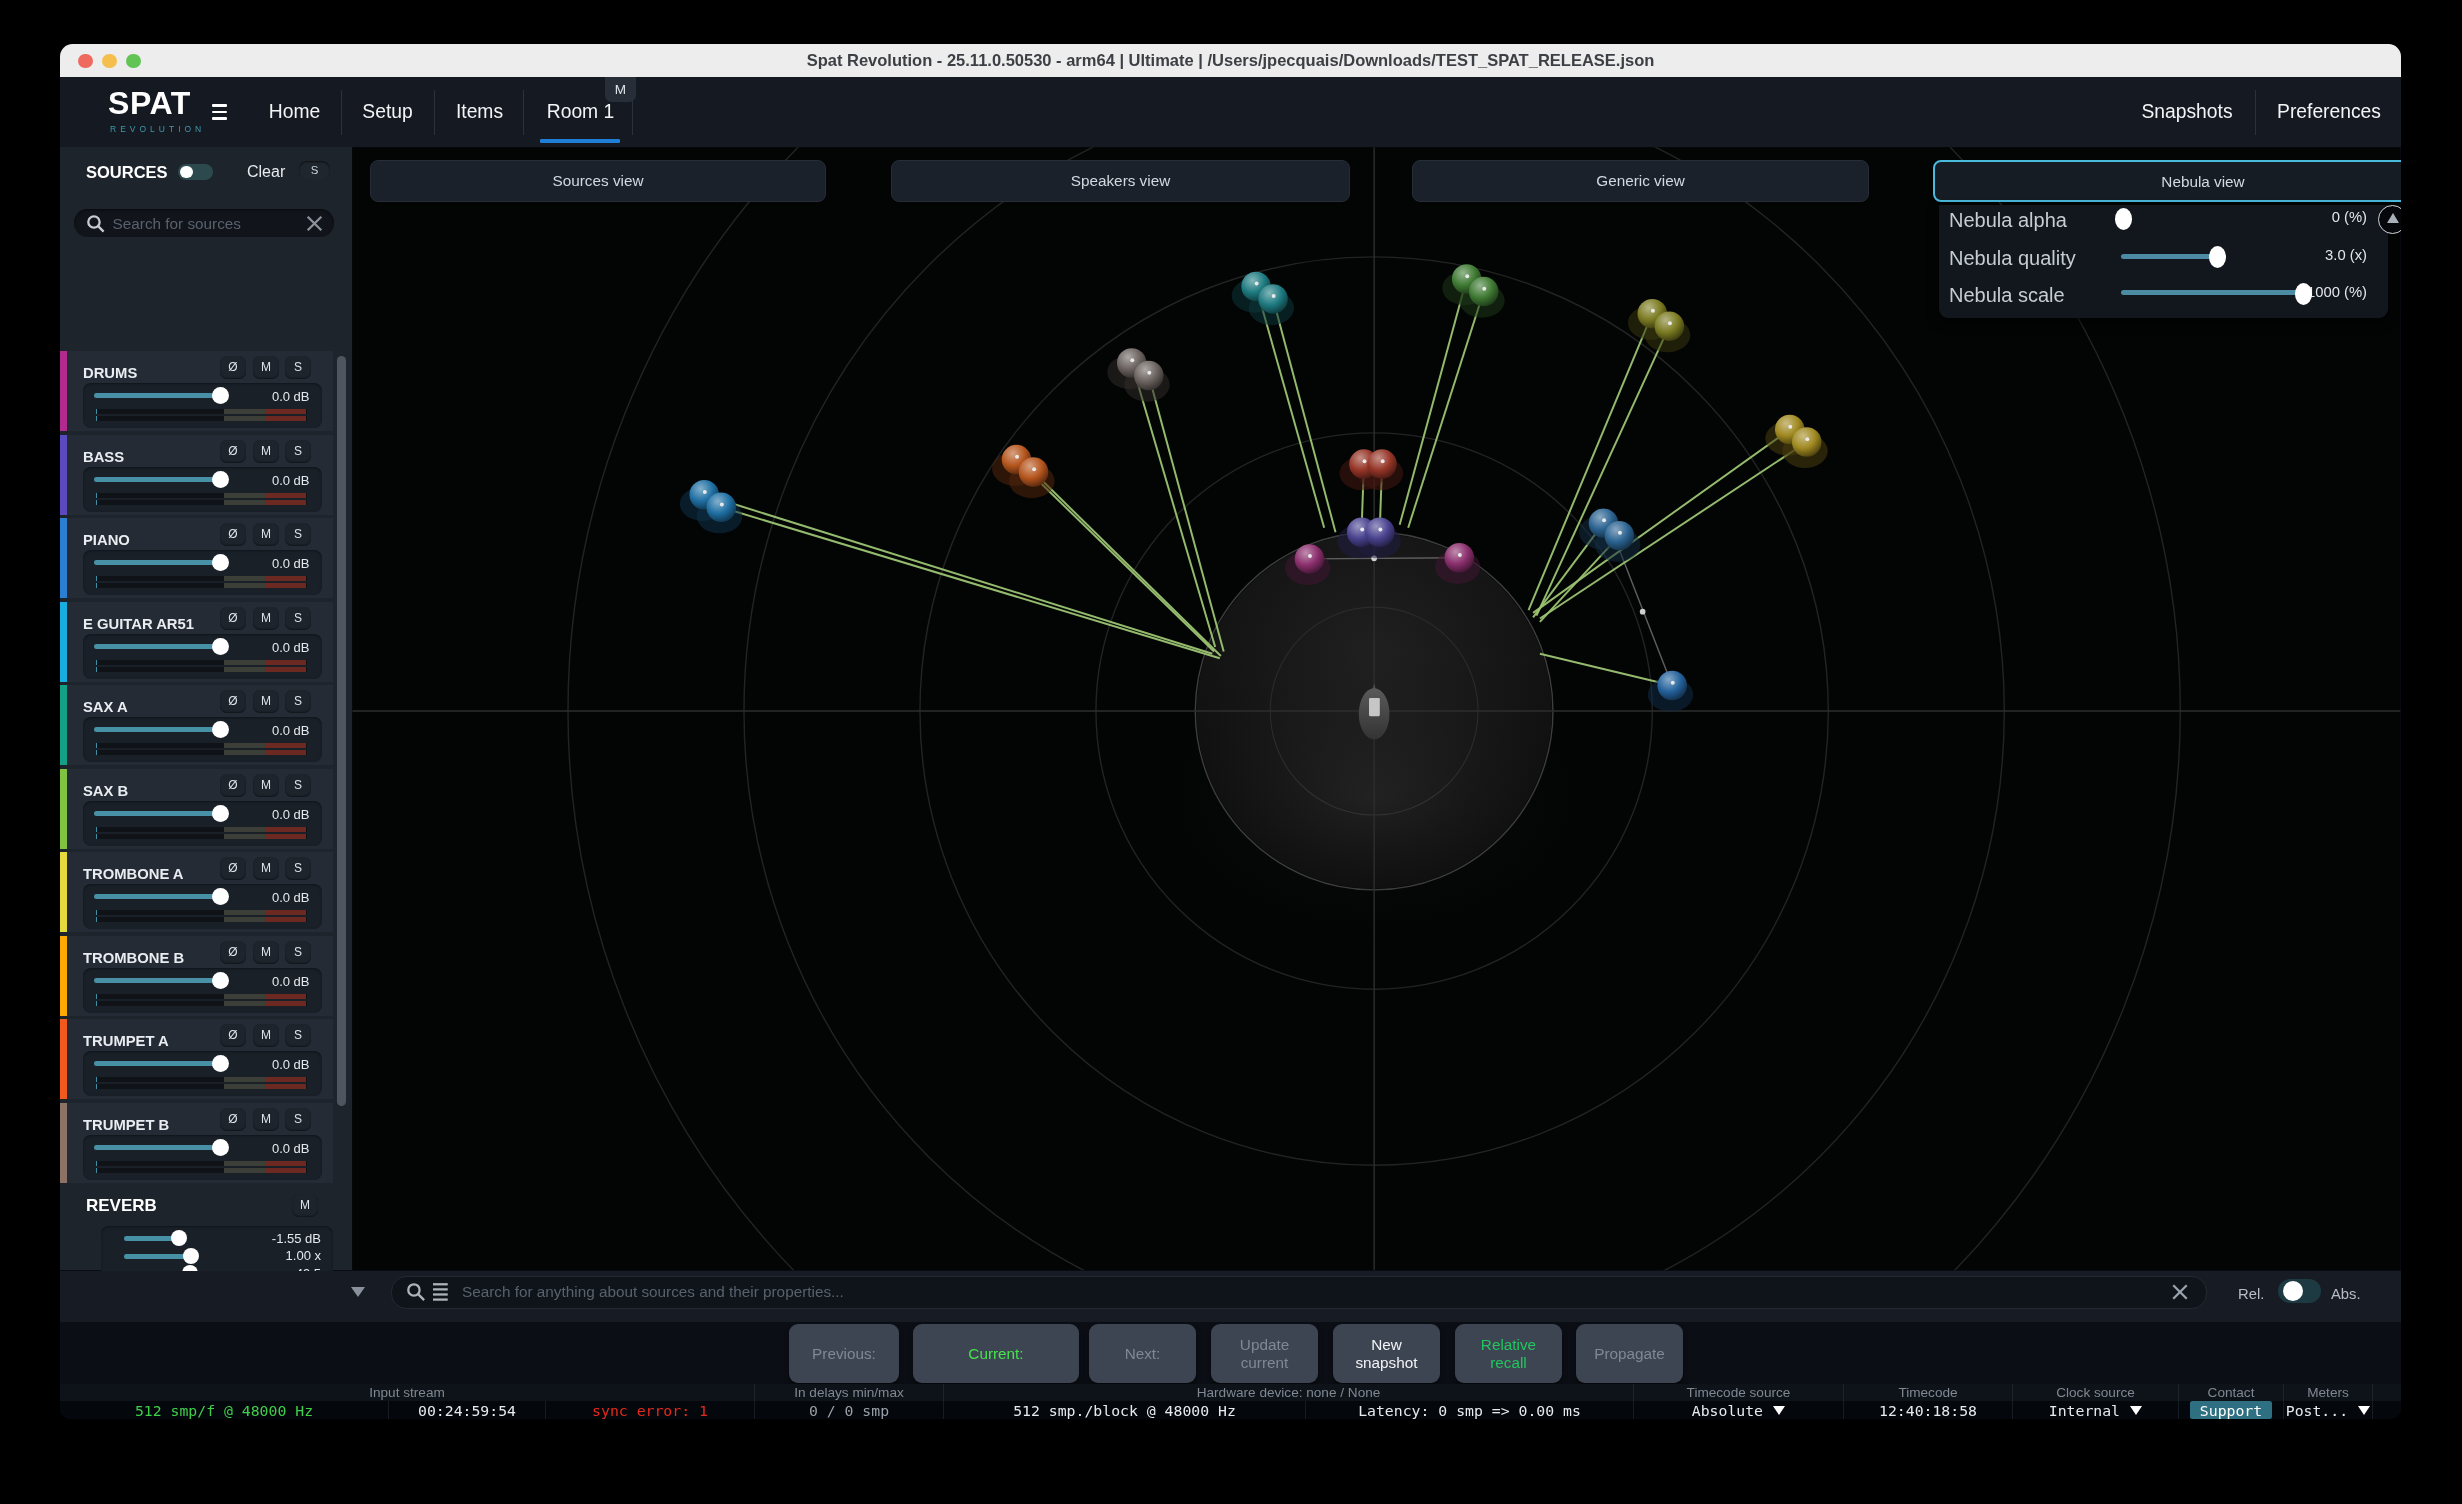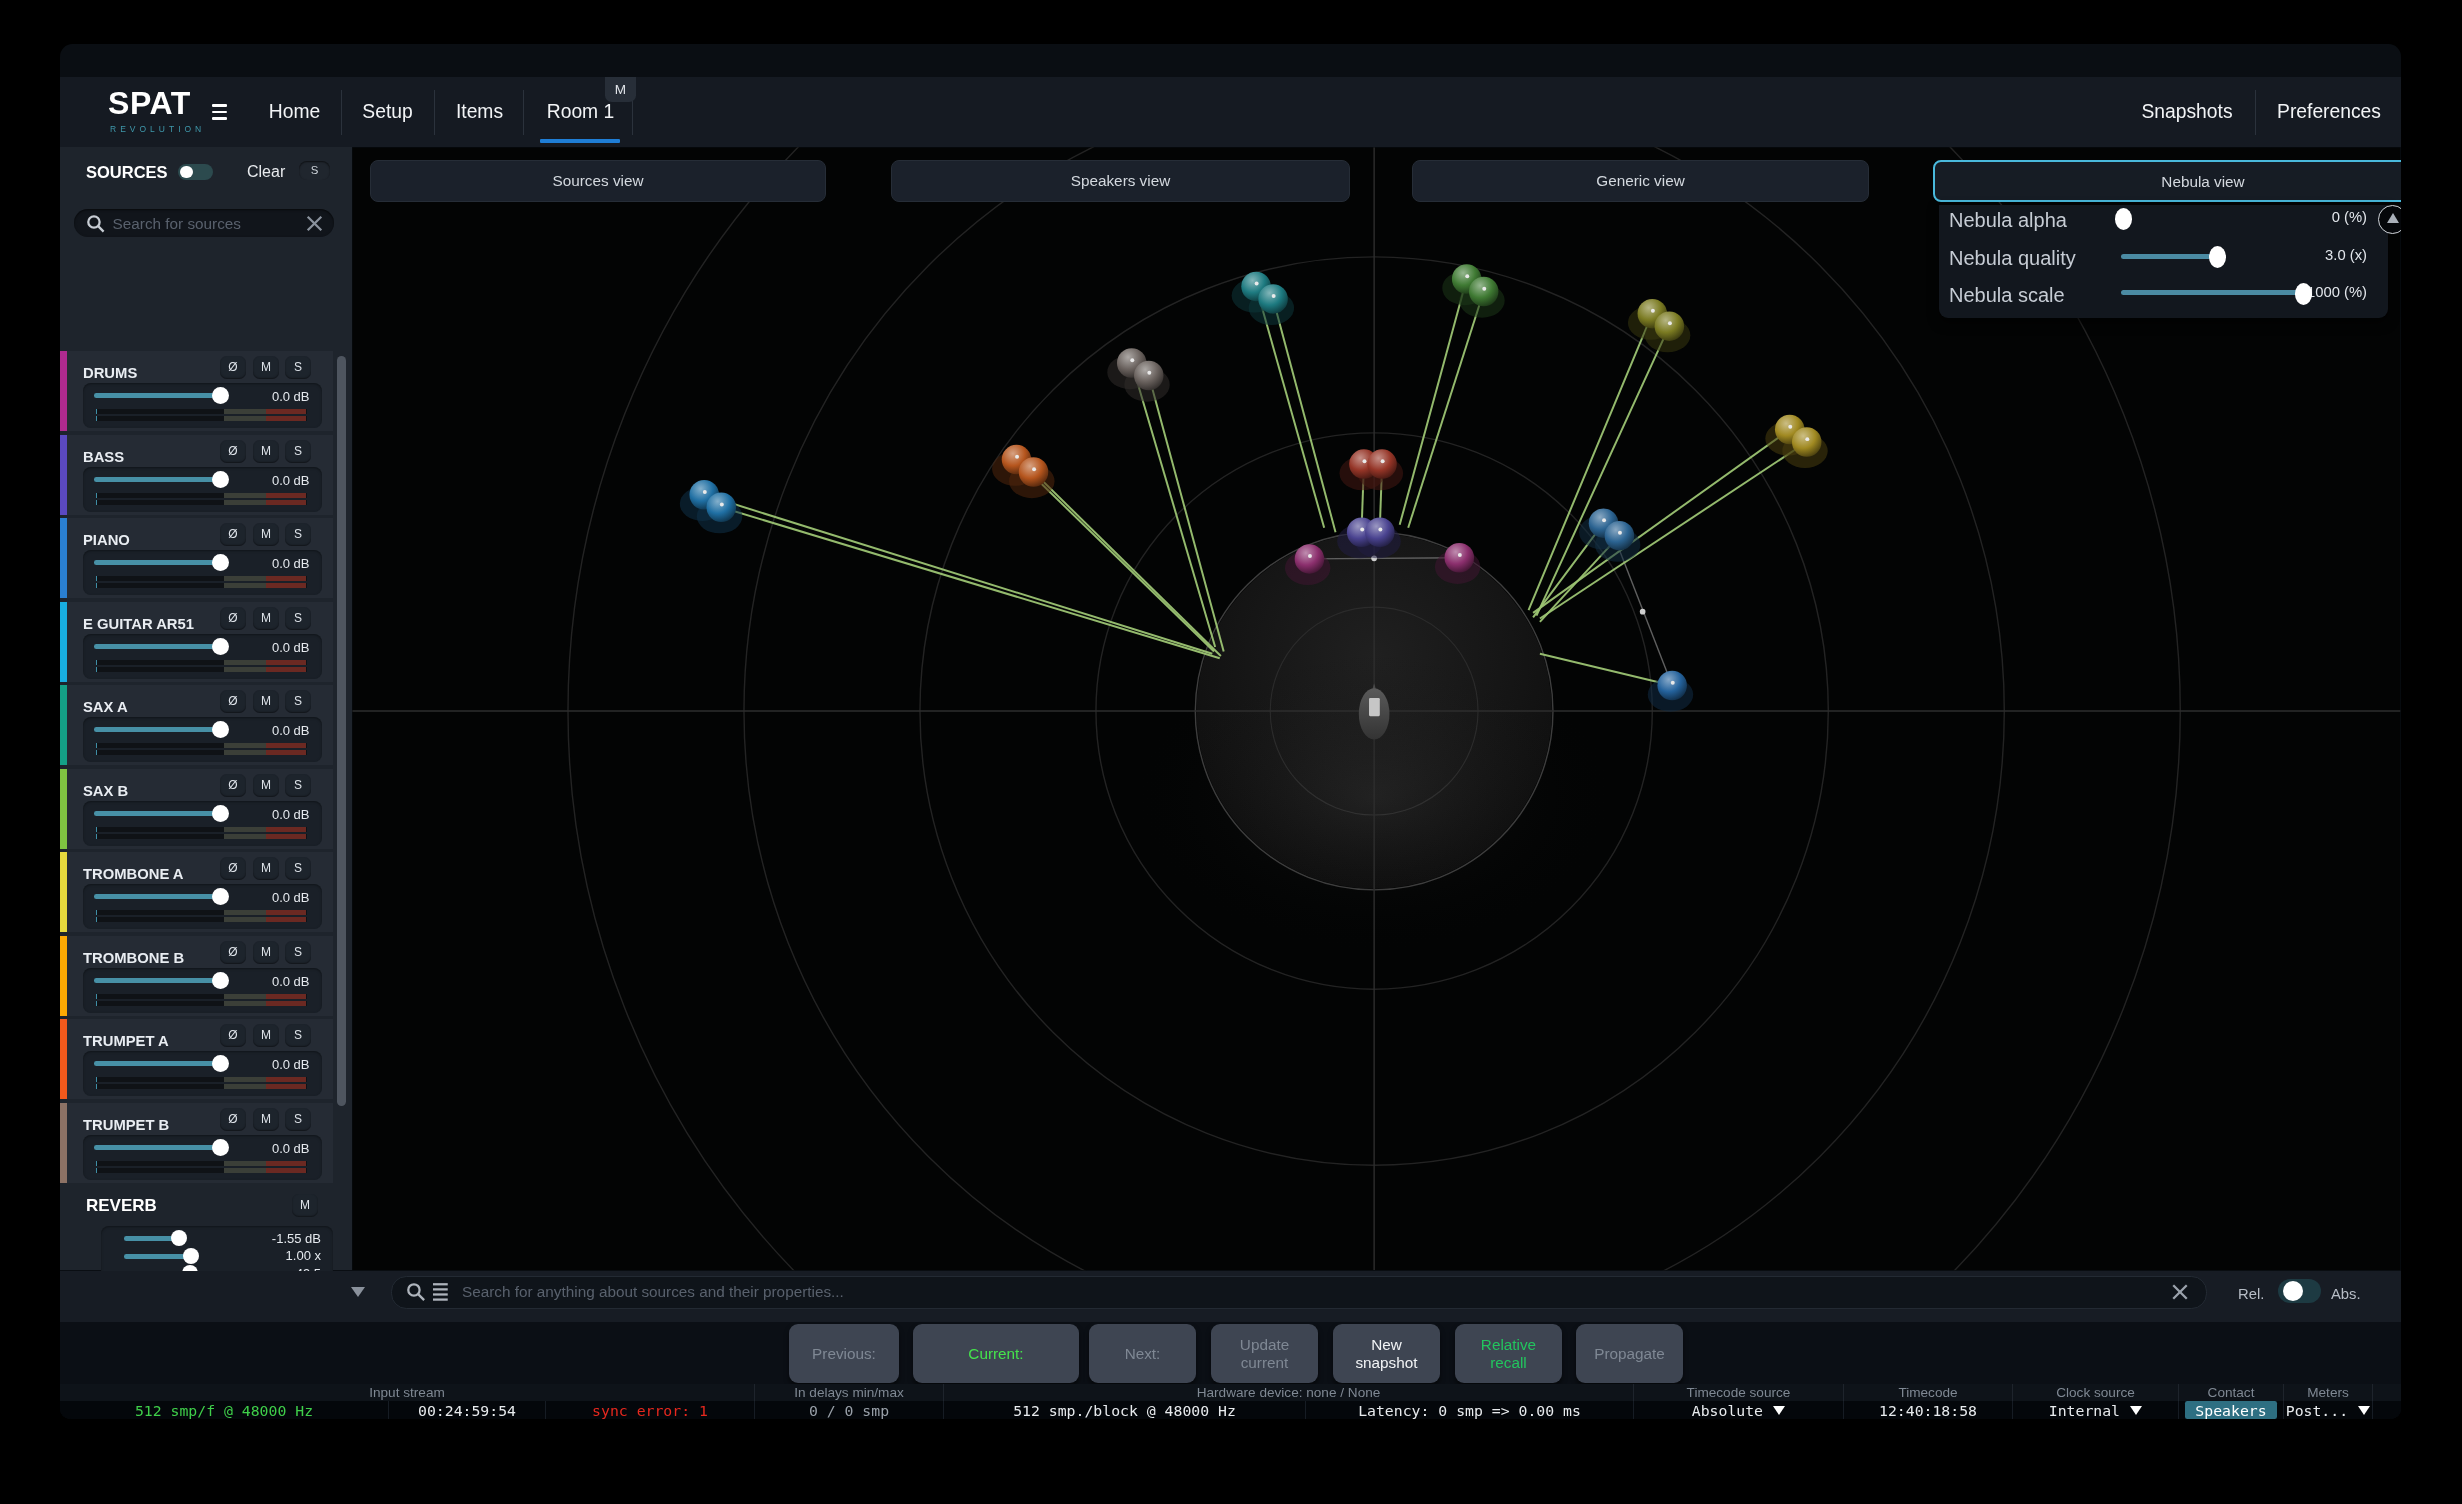--- a/index.html
+++ b/index.html
@@ -88,20 +88,26 @@
   .vtri{width:0;height:0;border-left:6.2px solid transparent;border-right:6.2px solid transparent;
         border-top:9px solid #fff;margin-left:10.2px;}
   .supportbtn{background:#2e6f82;border-radius:2.3px;padding:0.6px 10.2px;color:#fff;}
 </style>
 </head>
 <body>
 
 <div class="screen">
   <div class="window">
 
+    <div class="titlebar">
+      <div class="tlight" style="left:18px;background:#ee6a5e"></div>
+      <div class="tlight" style="left:42px;background:#f5bf4e"></div>
+      <div class="tlight" style="left:66px;background:#61c455"></div>
+      <div class="titletext">Spat Revolution - 25.11.0.50530 - arm64 | Ultimate | /Users/jpecquais/Downloads/TEST_SPAT_RELEASE.json</div>
+    </div>
 
     <div class="navbar">
       <div class="logo-main">SPAT</div>
       <div class="logo-sub">REVOLUTION</div>
       <div class="hamb">
           <i></i>
           <i></i>
           <i></i>
         </div>
       <div id="nav-items">
@@ -723,21 +729,21 @@
           <span class="vtri"></span>
         </div>
         <div class="statval" style="left: 1784px; width: 169px; color: rgb(232, 235, 238);">
           <span>12:40:18:58</span>
         </div>
         <div class="statval" style="left: 1953px; width: 166px; color: rgb(232, 235, 238);">
           <span>Internal</span>
           <span class="vtri"></span>
         </div>
         <div class="statval" style="left: 2119px; width: 105px; color: rgb(255, 255, 255);">
-          <span class="supportbtn">Speakers</span>
+          <span class="supportbtn">Support</span>
         </div>
         <div class="statval" style="left: 2224px; width: 89px; color: rgb(232, 235, 238);">
           <span>Post...</span>
           <span class="vtri"></span>
         </div>
       </div>
   </div>
 </div>
 
 

